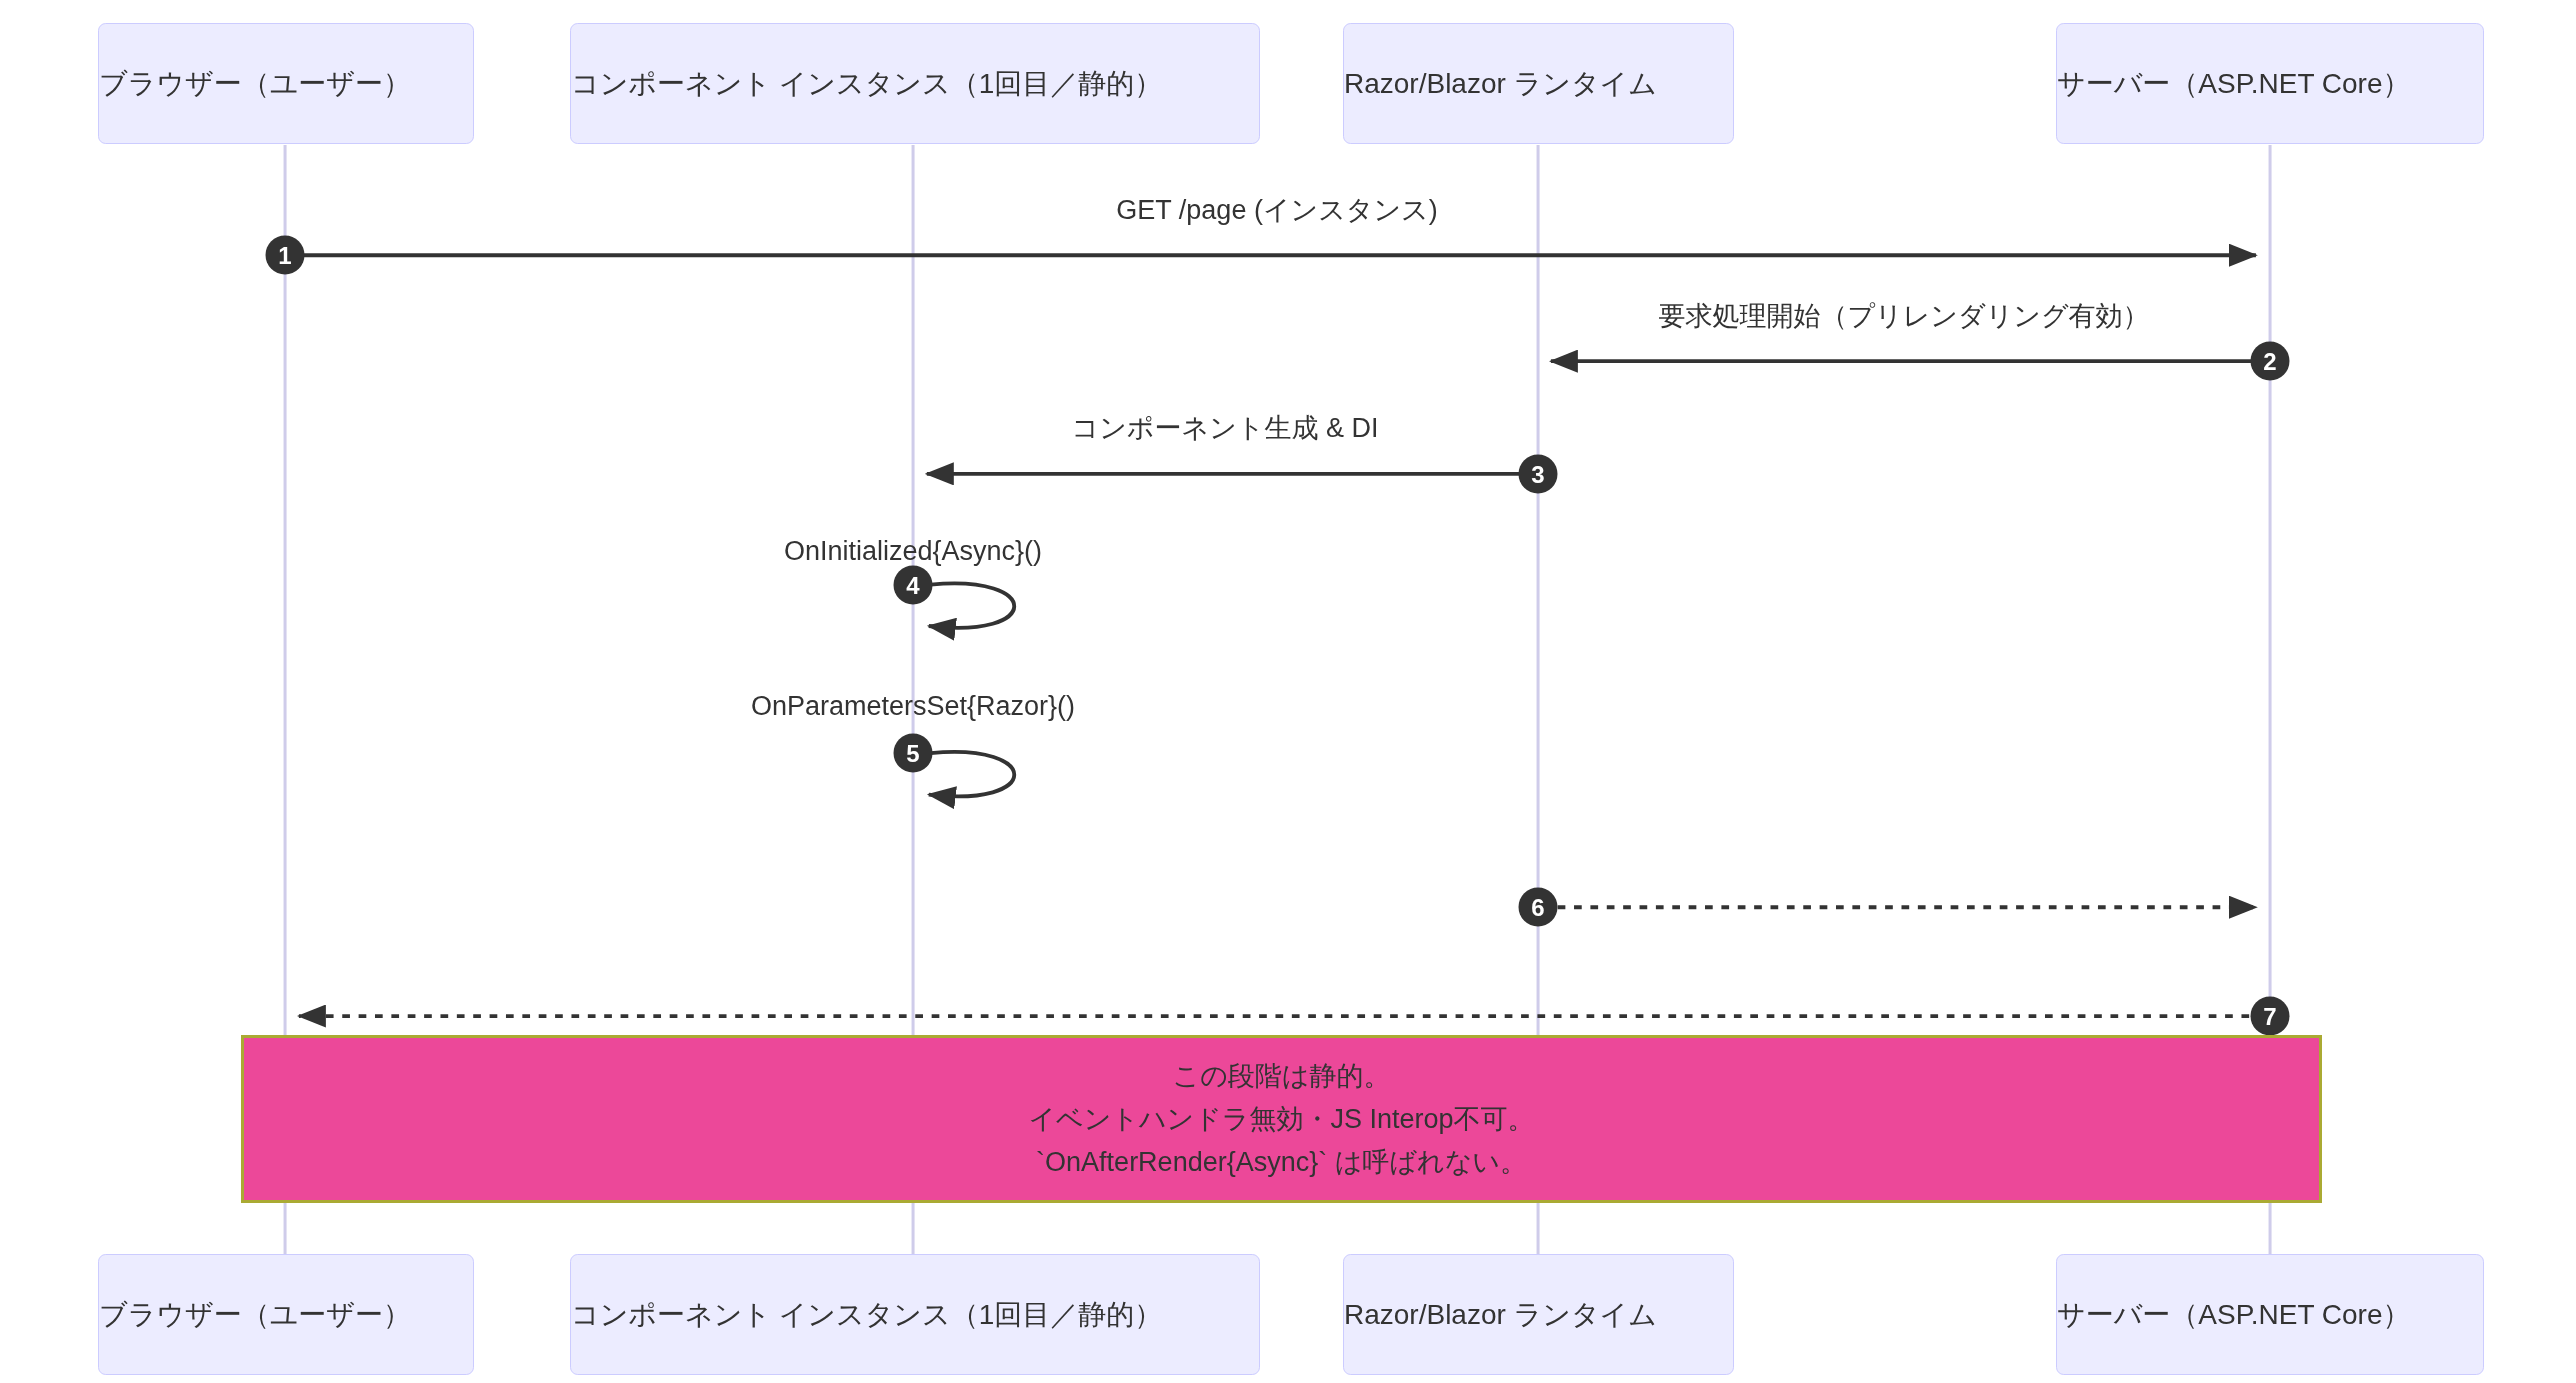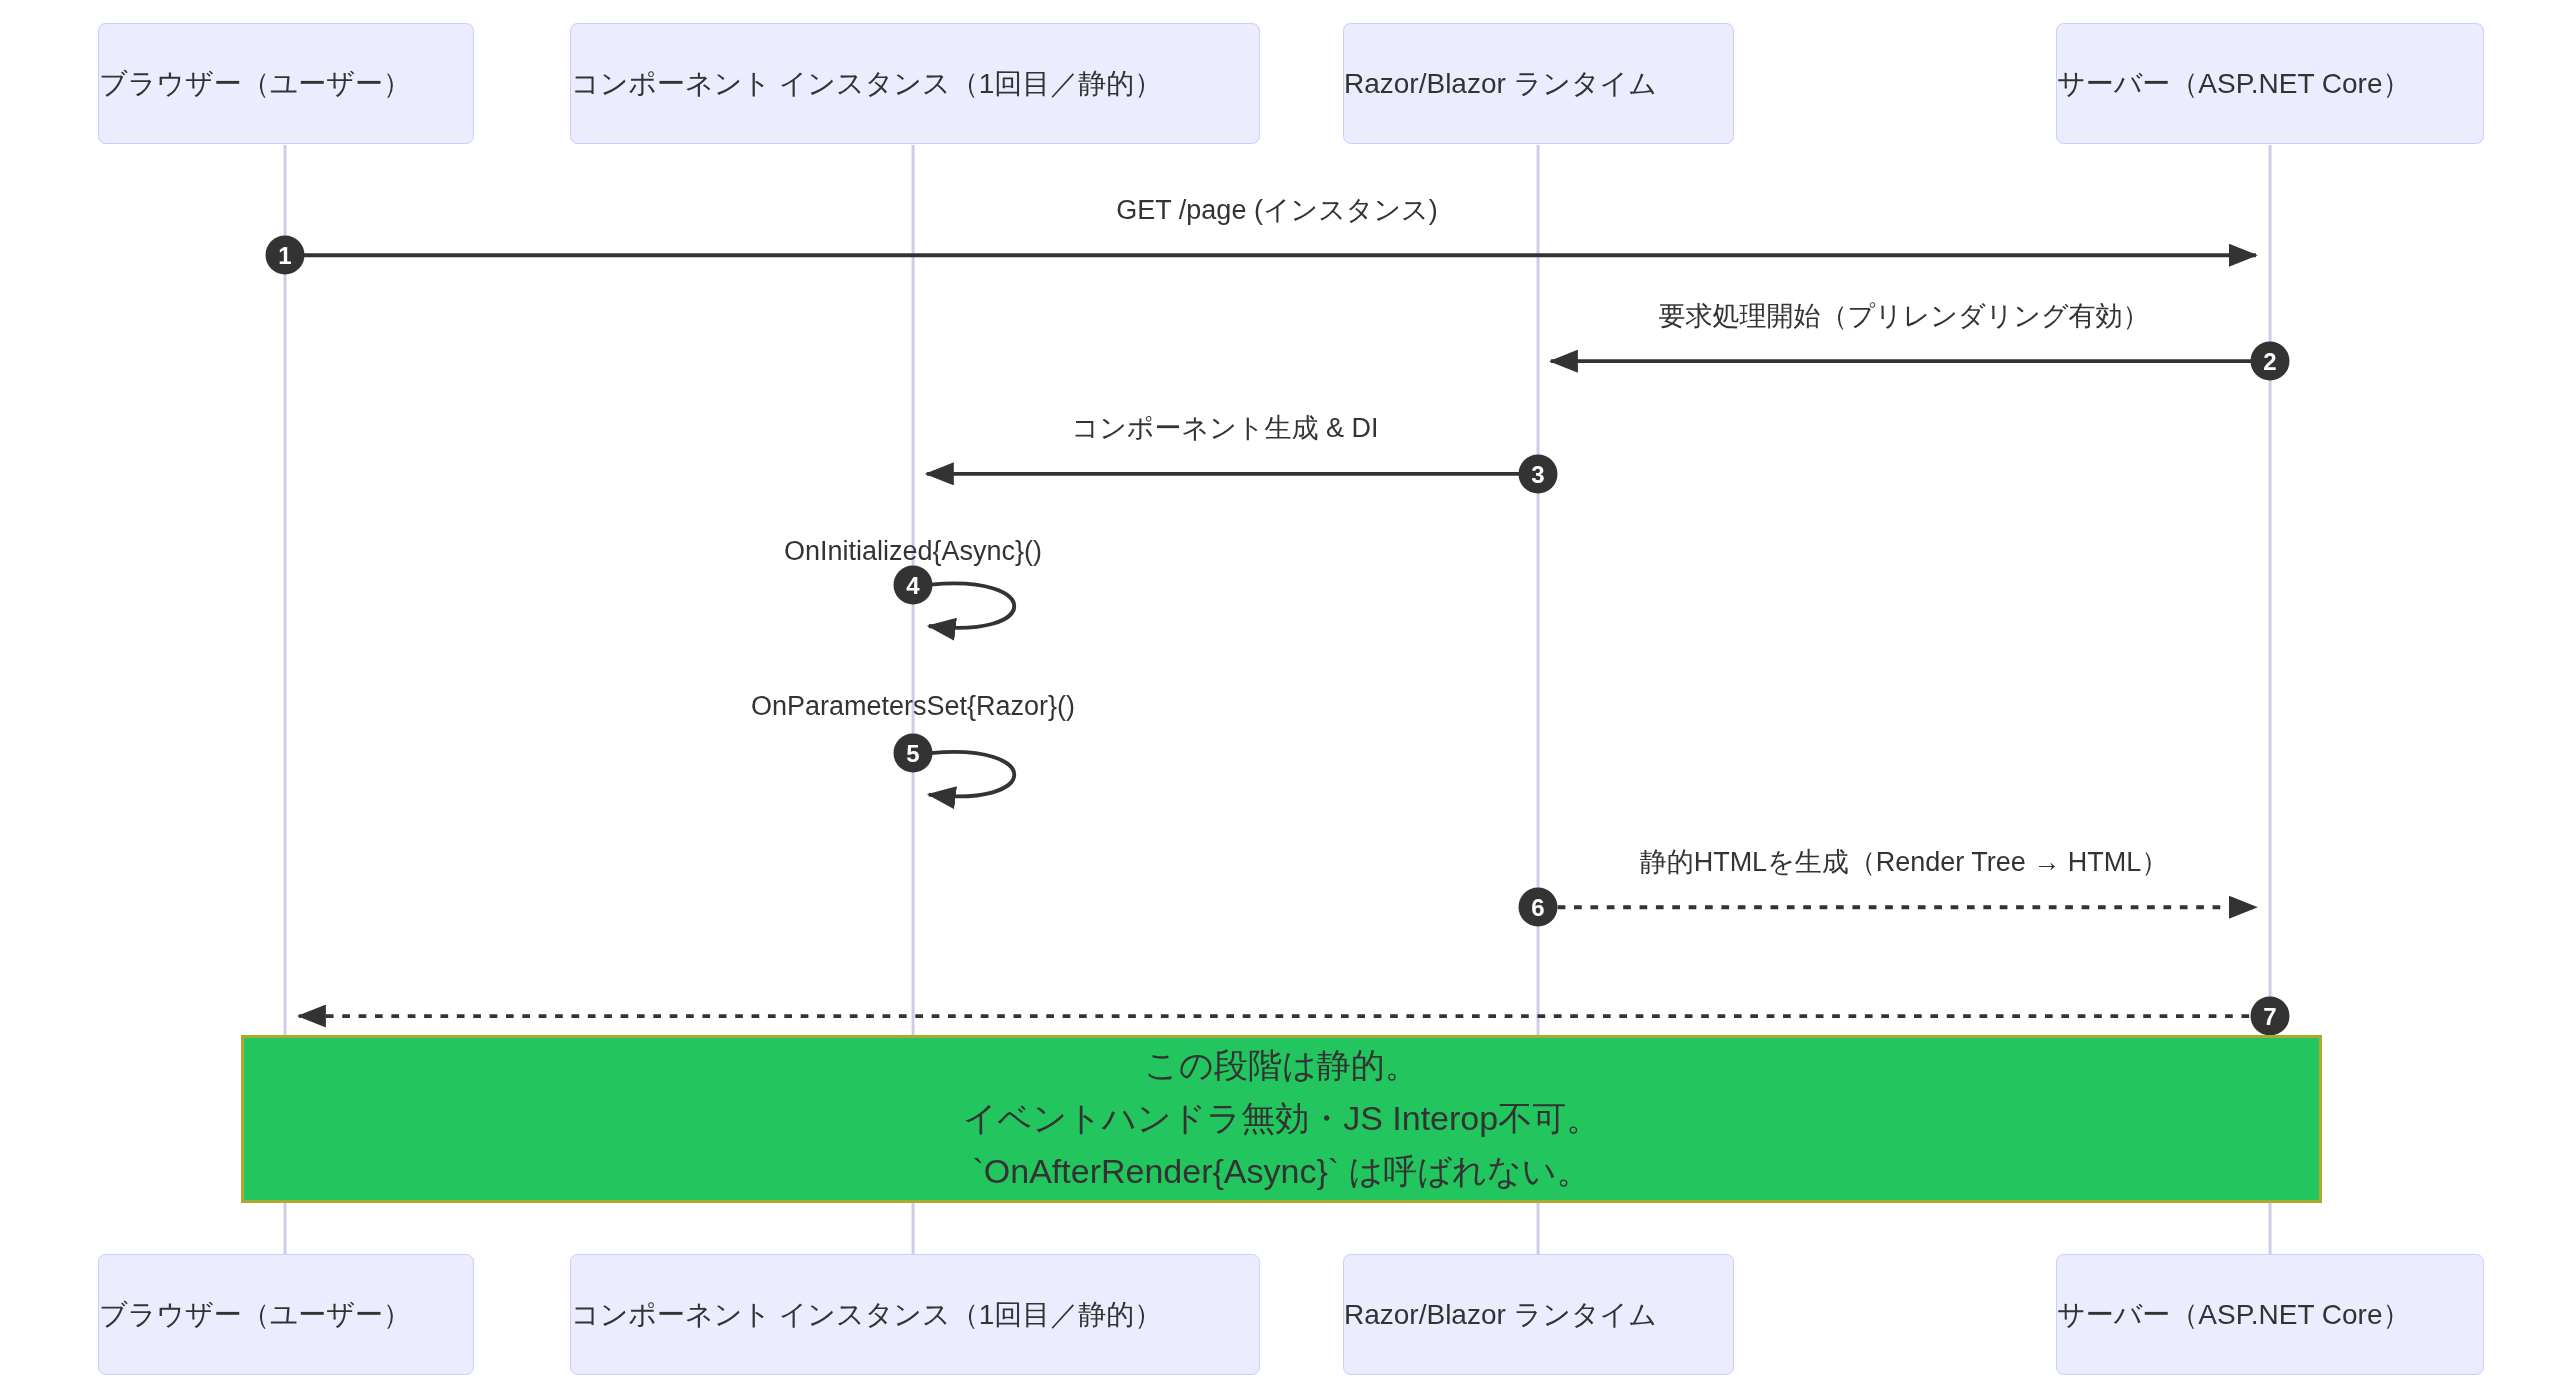--- a/index.html
+++ b/index.html
@@ -21,23 +21,23 @@
     position:absolute;transform:translateX(-50%);font-size:27px;color:#333333;
     white-space:nowrap;line-height:39px;
   }
   .badge{
     position:absolute;width:39px;height:39px;border-radius:50%;background:#333333;
     color:#ffffff;font-size:24px;font-weight:bold;display:flex;align-items:center;
     justify-content:center;transform:translate(-50%,-50%);
   }
   .note{
     position:absolute;left:241px;top:1035px;width:2081px;height:168px;
-    background:#22c55e;border:3.9px solid #aaaa33;box-sizing:border-box;
+    background:#ec4899;border:3.9px solid #aaaa33;box-sizing:border-box;
     display:flex;flex-direction:column;align-items:center;justify-content:center;
-    gap:6.7px;font-size:34px;color:#333333;text-align:center;
+    gap:6.7px;font-size:27px;color:#333333;text-align:center;
   }
   .note div{white-space:nowrap;}
 </style>
 </head>
 <body>
 
 <div class="stage">
 
   <div class="lifeline" style="left:285px"></div>
   <div class="lifeline" style="left:913px"></div>
@@ -83,21 +83,20 @@
     </div>
   <div class="actor" style="left:2056px;top:1254px;width:428px">
       <span>サーバー（ASP.NET Core）</span>
     </div>
 
   <div class="msg-label" style="left:1277px;top:191px">GET /page (インスタンス)</div>
   <div class="msg-label" style="left:1904px;top:297px">要求処理開始（プリレンダリング有効）</div>
   <div class="msg-label" style="left:1225px;top:409px">コンポーネント生成 &amp; DI</div>
   <div class="msg-label" style="left:913px;top:532px">OnInitialized{Async}()</div>
   <div class="msg-label" style="left:913px;top:687px">OnParametersSet{Razor}()</div>
-  <div class="msg-label" style="left:1904px;top:843px">静的HTMLを生成（Render Tree → HTML）</div>
 
   <div class="badge" style="left:285px;top:255px">
       <span>1</span>
     </div>
   <div class="badge" style="left:2270px;top:361px">
       <span>2</span>
     </div>
   <div class="badge" style="left:1538px;top:474px">
       <span>3</span>
     </div>

